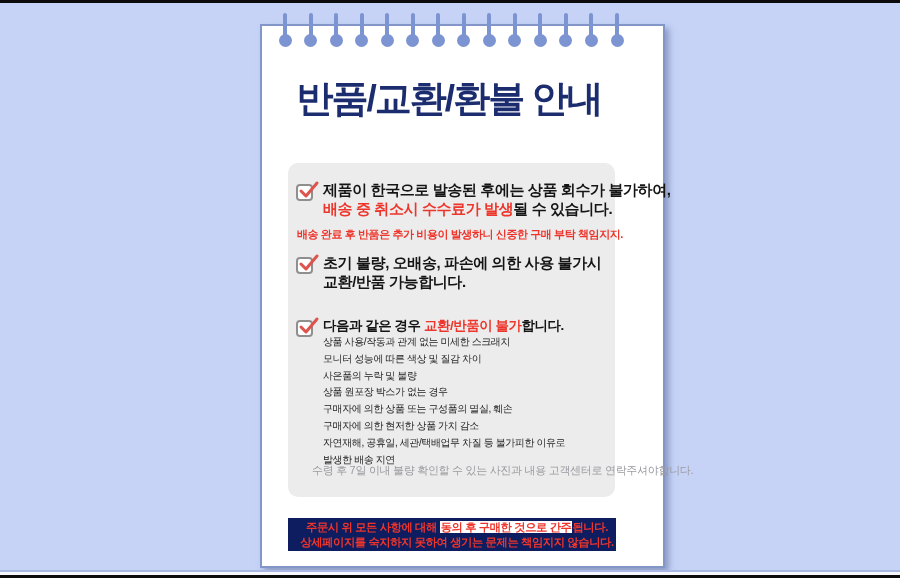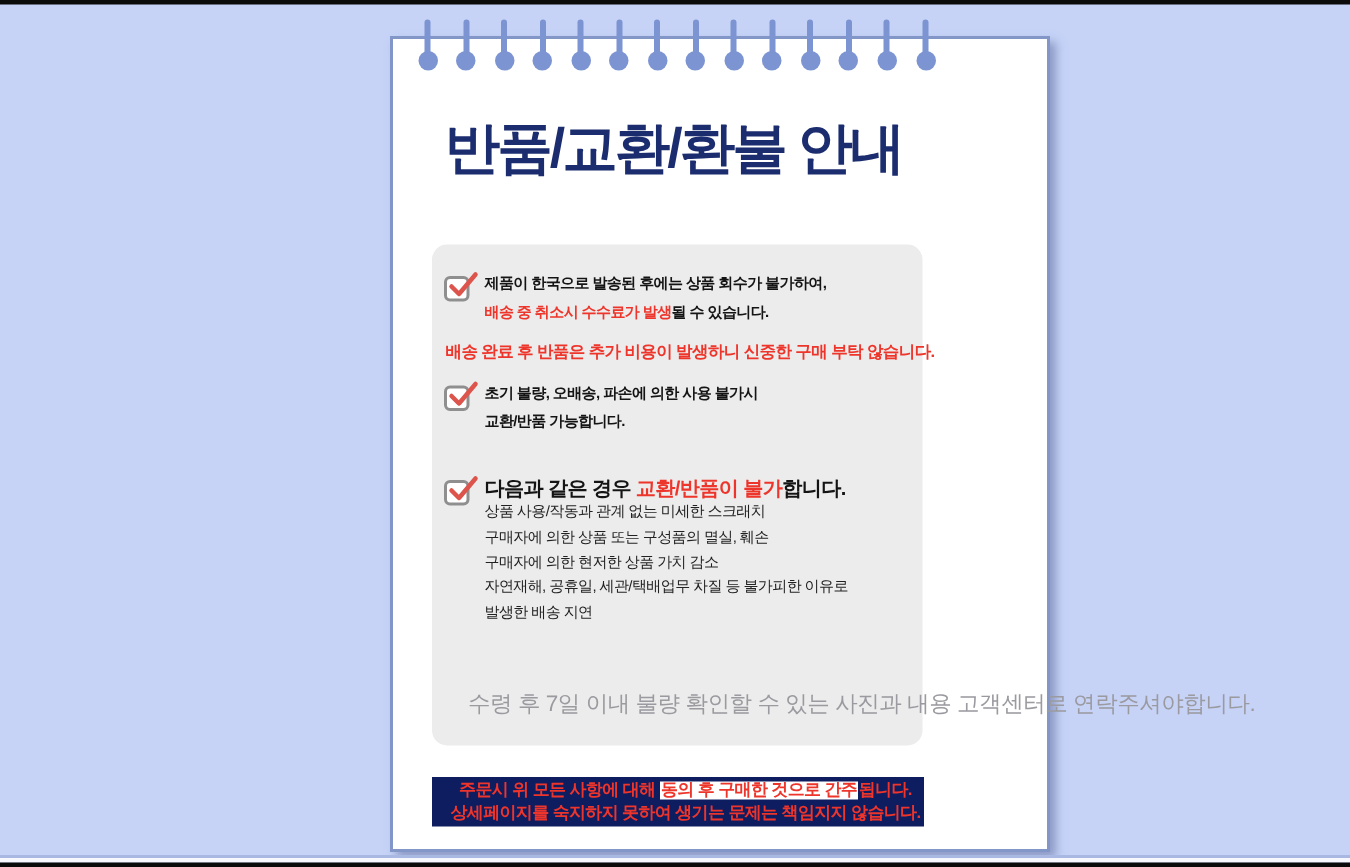--- a/index.html
+++ b/index.html
@@ -5,21 +5,21 @@
   * { margin:0; padding:0; box-sizing:border-box; }
   html,body { width:900px; height:578px; }
   body { font-family:"Liberation Sans", sans-serif; position:relative; overflow:hidden; background:#c6d3f7; }
 
   .bar-top    { position:absolute; left:0; top:0; width:900px; height:3px; background:#0b0b0b; }
   .bar-bottom-line  { position:absolute; left:0; top:570px; width:900px; height:2px; background:#a9b8e2; }
   .bar-bottom-white { position:absolute; left:0; top:572px; width:900px; height:3px; background:#f6f8fe; }
   .bar-bottom-black { position:absolute; left:0; top:575px; width:900px; height:3px; background:#0b0b0b; }
 
   .notebook-page {
-    position:absolute; left:260px; top:24px; width:440px; height:544px;
+    position:absolute; left:260px; top:24px; width:405px; height:544px;
     background:#ffffff; border:2px solid #8396c8;
     box-shadow:4px 4px 6px rgba(92,108,156,.55);
   }
 
   .pins { position:absolute; left:0; top:0; width:900px; height:60px; pointer-events:none; }
   .pin  { position:absolute; width:4px; height:27px; top:13px; background:#7d94d2; border-radius:2px; }
   .pin .ball { position:absolute; left:-4.5px; top:21px; width:13px; height:13px; border-radius:50%; background:#7d94d2; }
 
   .page-title {
     position:absolute; left:260px; top:72px; width:378px;
@@ -32,33 +32,33 @@
     background:#ececec; border-radius:10px;
   }
 
   .checkbox { position:absolute; width:17px; height:17px; border:2px solid #8f8f8f; border-radius:4px; background:#fff; }
   .checkbox svg { position:absolute; left:0px; top:-6px; width:21px; height:21px; overflow:visible; }
 
   .cb1 { left:8px;  top:21px; }
   .cb2 { left:8px;  top:94px; }
   .cb3 { left:8px;  top:157px; }
 
-  .sec-text { position:absolute; left:35px; color:#141414; font-size:10px; font-weight:700; line-height:19px; letter-spacing:-0.4px; white-space:nowrap; }
+  .sec-text { position:absolute; left:35px; color:#141414; font-size:15px; font-weight:700; line-height:19px; letter-spacing:-0.4px; white-space:nowrap; }
   .sec1-text { top:17px; }
   .sec2-text { top:90px; }
   .sec3-head { top:153px; font-size:13.4px; }
 
   .red { color:#ee352b; }
 
   .red-note { position:absolute; left:9px; top:64px; width:312px; text-align:center; color:#ee352b; font-size:11px; font-weight:700; letter-spacing:-0.4px; white-space:nowrap; }
 
   .restriction-list { position:absolute; left:35px; top:171px; color:#222; font-size:10px; font-weight:400; line-height:16.8px; letter-spacing:-0.4px; }
   .restriction-list .li { white-space:nowrap; }
 
-  .fine-notes { position:absolute; left:24px; top:301px; color:#9a9aa0; font-size:15px; line-height:12.5px; letter-spacing:-0.3px; }
+  .fine-notes { position:absolute; left:24px; top:301px; color:#9a9aa0; font-size:11px; line-height:12.5px; letter-spacing:-0.3px; }
   .fine-notes .note { white-space:nowrap; }
 
   .disclaimer-banner {
     position:absolute; left:288px; top:518px; width:328px; height:33px;
     background:#0e1c60; display:flex; flex-direction:column; justify-content:center; align-items:center;
     color:#ee352b; font-size:11.3px; font-weight:700; line-height:15px; letter-spacing:-0.4px; white-space:nowrap;padding-left:10px;
   }
   .hl { background:#ffffff; padding:0 1px; }
 </style>
 </head>
@@ -73,21 +73,21 @@
 
     <span class="checkbox cb1">
       <svg viewBox="0 0 21 21">
           <path d="M3 11 L8 16 L19 3" stroke="#dc544c" stroke-width="3" fill="none" stroke-linecap="round" stroke-linejoin="round"></path>
         </svg>
     </span>
     <div class="sec-text sec1-text">
       <span>제품이 한국으로 발송된 후에는 상품 회수가 불가하여,</span><br>
       <span class="red">배송 중 취소시 수수료가 발생</span><span>될 수 있습니다.</span>
     </div>
-    <div class="red-note">배송 완료 후 반품은 추가 비용이 발생하니 신중한 구매 부탁 않습니다.</div>
+    <div class="red-note">배송 완료 후 반품은 추가 비용이 발생하니 신중한 구매 부탁 책임지지.</div>
 
     <span class="checkbox cb2">
       <svg viewBox="0 0 21 21">
           <path d="M3 11 L8 16 L19 3" stroke="#dc544c" stroke-width="3" fill="none" stroke-linecap="round" stroke-linejoin="round"></path>
         </svg>
     </span>
     <div class="sec-text sec2-text">
       <span>초기 불량, 오배송, 파손에 의한 사용 불가시</span><br>
       <span>교환/반품 가능합니다.</span>
     </div>
@@ -96,20 +96,23 @@
       <svg viewBox="0 0 21 21">
           <path d="M3 11 L8 16 L19 3" stroke="#dc544c" stroke-width="3" fill="none" stroke-linecap="round" stroke-linejoin="round"></path>
         </svg>
     </span>
     <div class="sec-text sec3-head">
       <span>다음과 같은 경우 </span><span class="red">교환/반품이 불가</span><span>합니다.</span>
     </div>
 
     <div class="restriction-list" id="restriction-list">
         <div class="li">상품 사용/작동과 관계 없는 미세한 스크래치</div>
+        <div class="li">모니터 성능에 따른 색상 및 질감 차이</div>
+        <div class="li">사은품의 누락 및 불량</div>
+        <div class="li">상품 원포장 박스가 없는 경우</div>
         <div class="li">구매자에 의한 상품 또는 구성품의 멸실, 훼손</div>
         <div class="li">구매자에 의한 현저한 상품 가치 감소</div>
         <div class="li">자연재해, 공휴일, 세관/택배업무 차질 등 불가피한 이유로</div>
         <div class="li">발생한 배송 지연</div>
       </div>
 
     <div class="fine-notes" id="fine-notes">
         <div class="note">수령 후 7일 이내 불량 확인할 수 있는 사진과 내용 고객센터로 연락주셔야합니다.</div>
       </div>
   </div>

